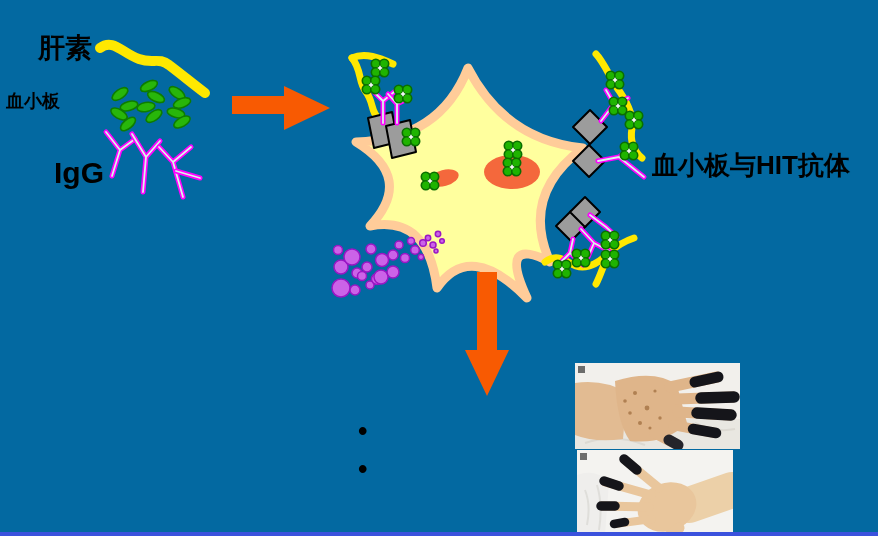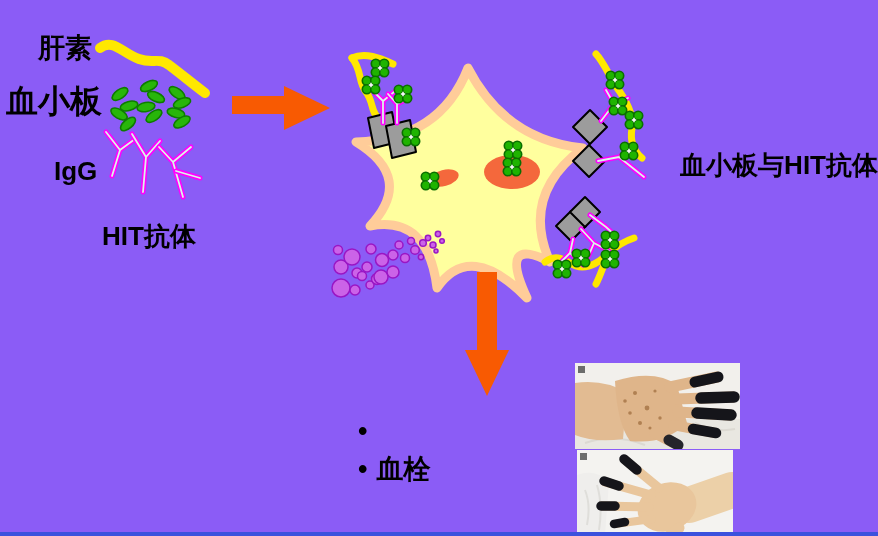--- a/index.html
+++ b/index.html
@@ -1,25 +1,25 @@
 <!DOCTYPE html>
 <html><head>
 <meta charset="utf-8">
 <style>
   html,body{margin:0;padding:0;}
   body{width:878px;height:536px;overflow:hidden;
        font-family:"Liberation Sans","DejaVu Sans",sans-serif;}
-  #slide{position:relative;width:878px;height:536px;background:#8b5cf6;overflow:hidden;}
+  #slide{position:relative;width:878px;height:536px;background:#0369a1;overflow:hidden;}
   #diagram{position:absolute;left:0;top:0;}
   .lbl{position:absolute;color:#000;font-weight:bold;white-space:nowrap;}
   #heparin-label{left:38px;top:30px;font-size:27px;}
-  #pf4-label{left:6px;top:86px;font-size:32px;line-height:30px;}
-  #igg-label{left:54px;top:156px;font-size:26px;}
+  #pf4-label{left:6px;top:86px;font-size:18px;line-height:30px;}
+  #igg-label{left:54px;top:156px;font-size:30px;}
   #hit-label{left:102px;top:219px;font-size:26px;}
-  #caption-right{left:652px;top:149px;width:226px;text-align:right;
+  #caption-right{left:652px;top:149px;width:226px;text-align:left;
                  font-size:26px;line-height:32px;}
   #outcomes{left:358px;top:412px;font-size:27px;line-height:38px;}
   .outcome-row{display:flex;align-items:baseline;}
   .bullet{margin-right:9px;}
   #bottom-bar{position:absolute;left:0;bottom:0;width:878px;height:4px;background:#3b52dd;}
   
   .ab{stroke:#ff00ff;stroke-width:5;fill:none;stroke-linecap:round;stroke-linejoin:round;}
   .abh{stroke:#d9f4ea;stroke-width:1.8;fill:none;stroke-linecap:round;stroke-linejoin:round;}
   .hep{stroke:#ffe800;stroke-width:7;fill:none;stroke-linecap:round;}
   .pf4{fill:#28b60a;stroke:#0e7c00;stroke-width:1.6;}
@@ -225,30 +225,28 @@
   </svg>
 
   <div class="lbl" id="heparin-label">肝素</div>
 
   <div class="lbl" id="pf4-label">
     <div>血小板</div>
   </div>
 
   <div class="lbl" id="igg-label">IgG</div>
 
-  <div class="lbl" id="hit-label">HIT抗体</div>
 
   <div class="lbl" id="caption-right">
     <div>血小板与HIT抗体</div>
   </div>
 
   <div class="lbl" id="outcomes">
     <div class="outcome-row">
       <span class="bullet">•</span>
     </div>
     <div class="outcome-row">
       <span class="bullet">•</span>
-      <span>血栓</span>
     </div>
   </div>
 
   <div id="bottom-bar"></div>
 </div>
 
 </body></html>

